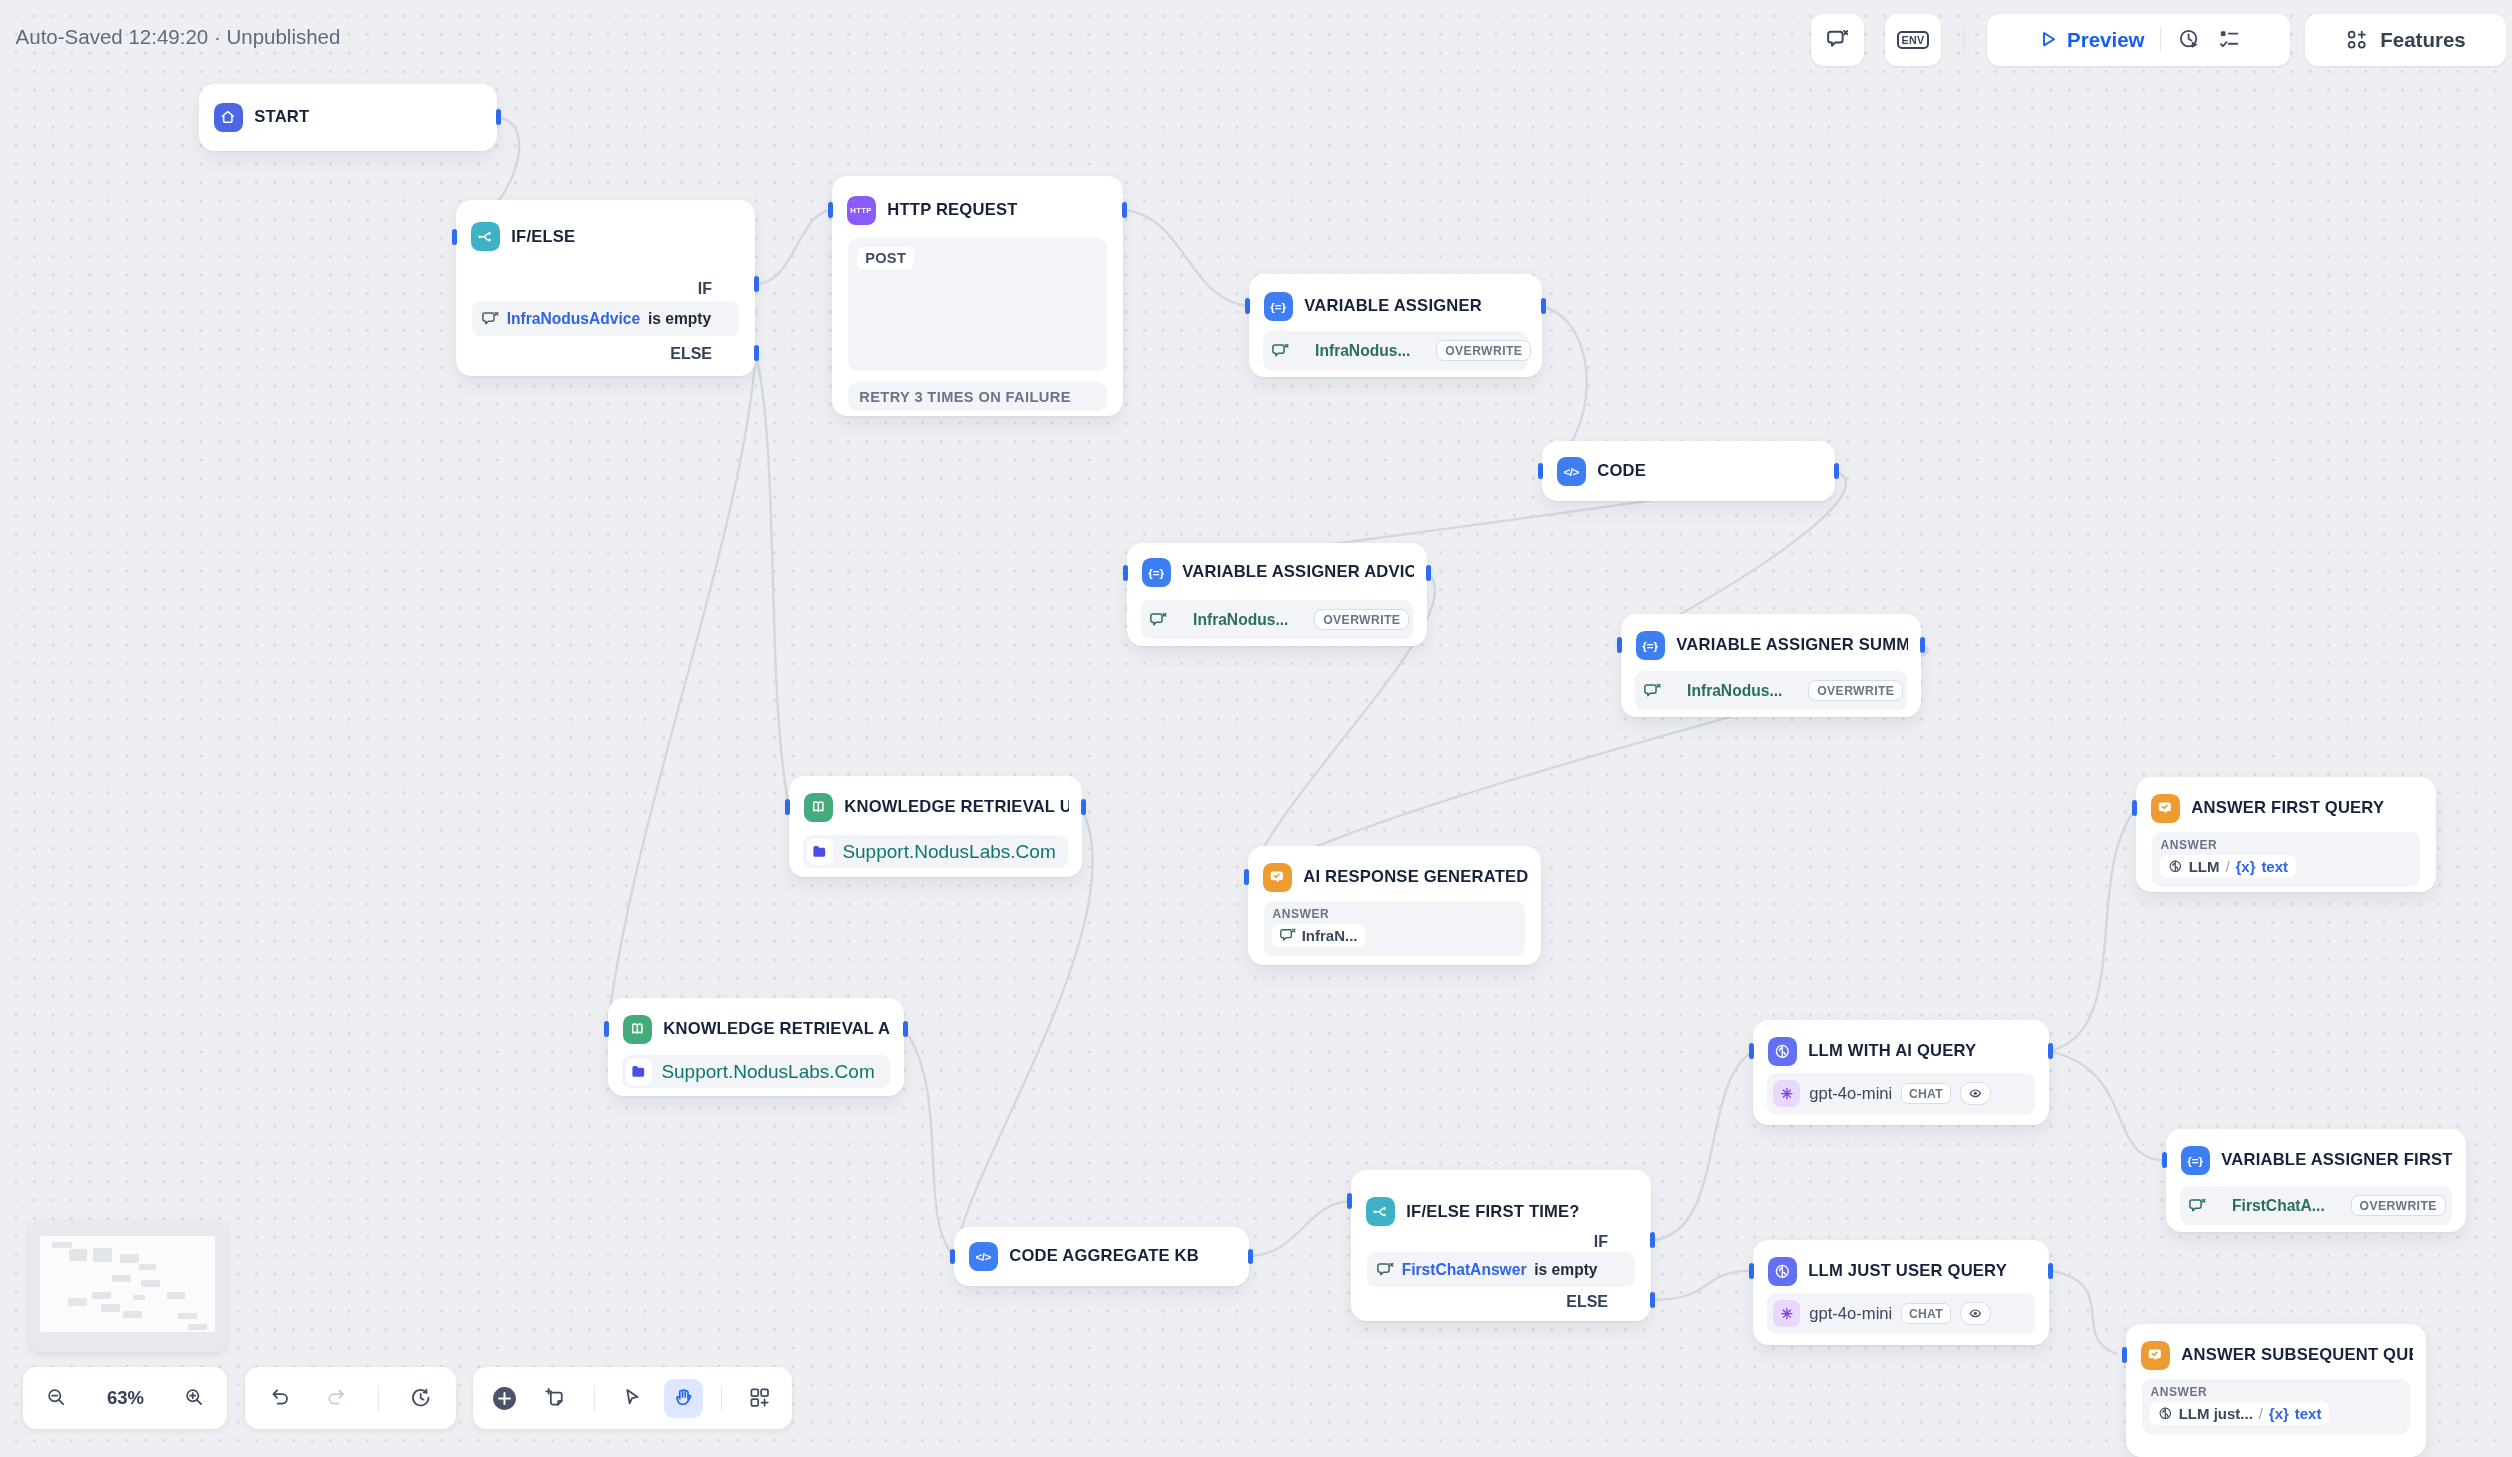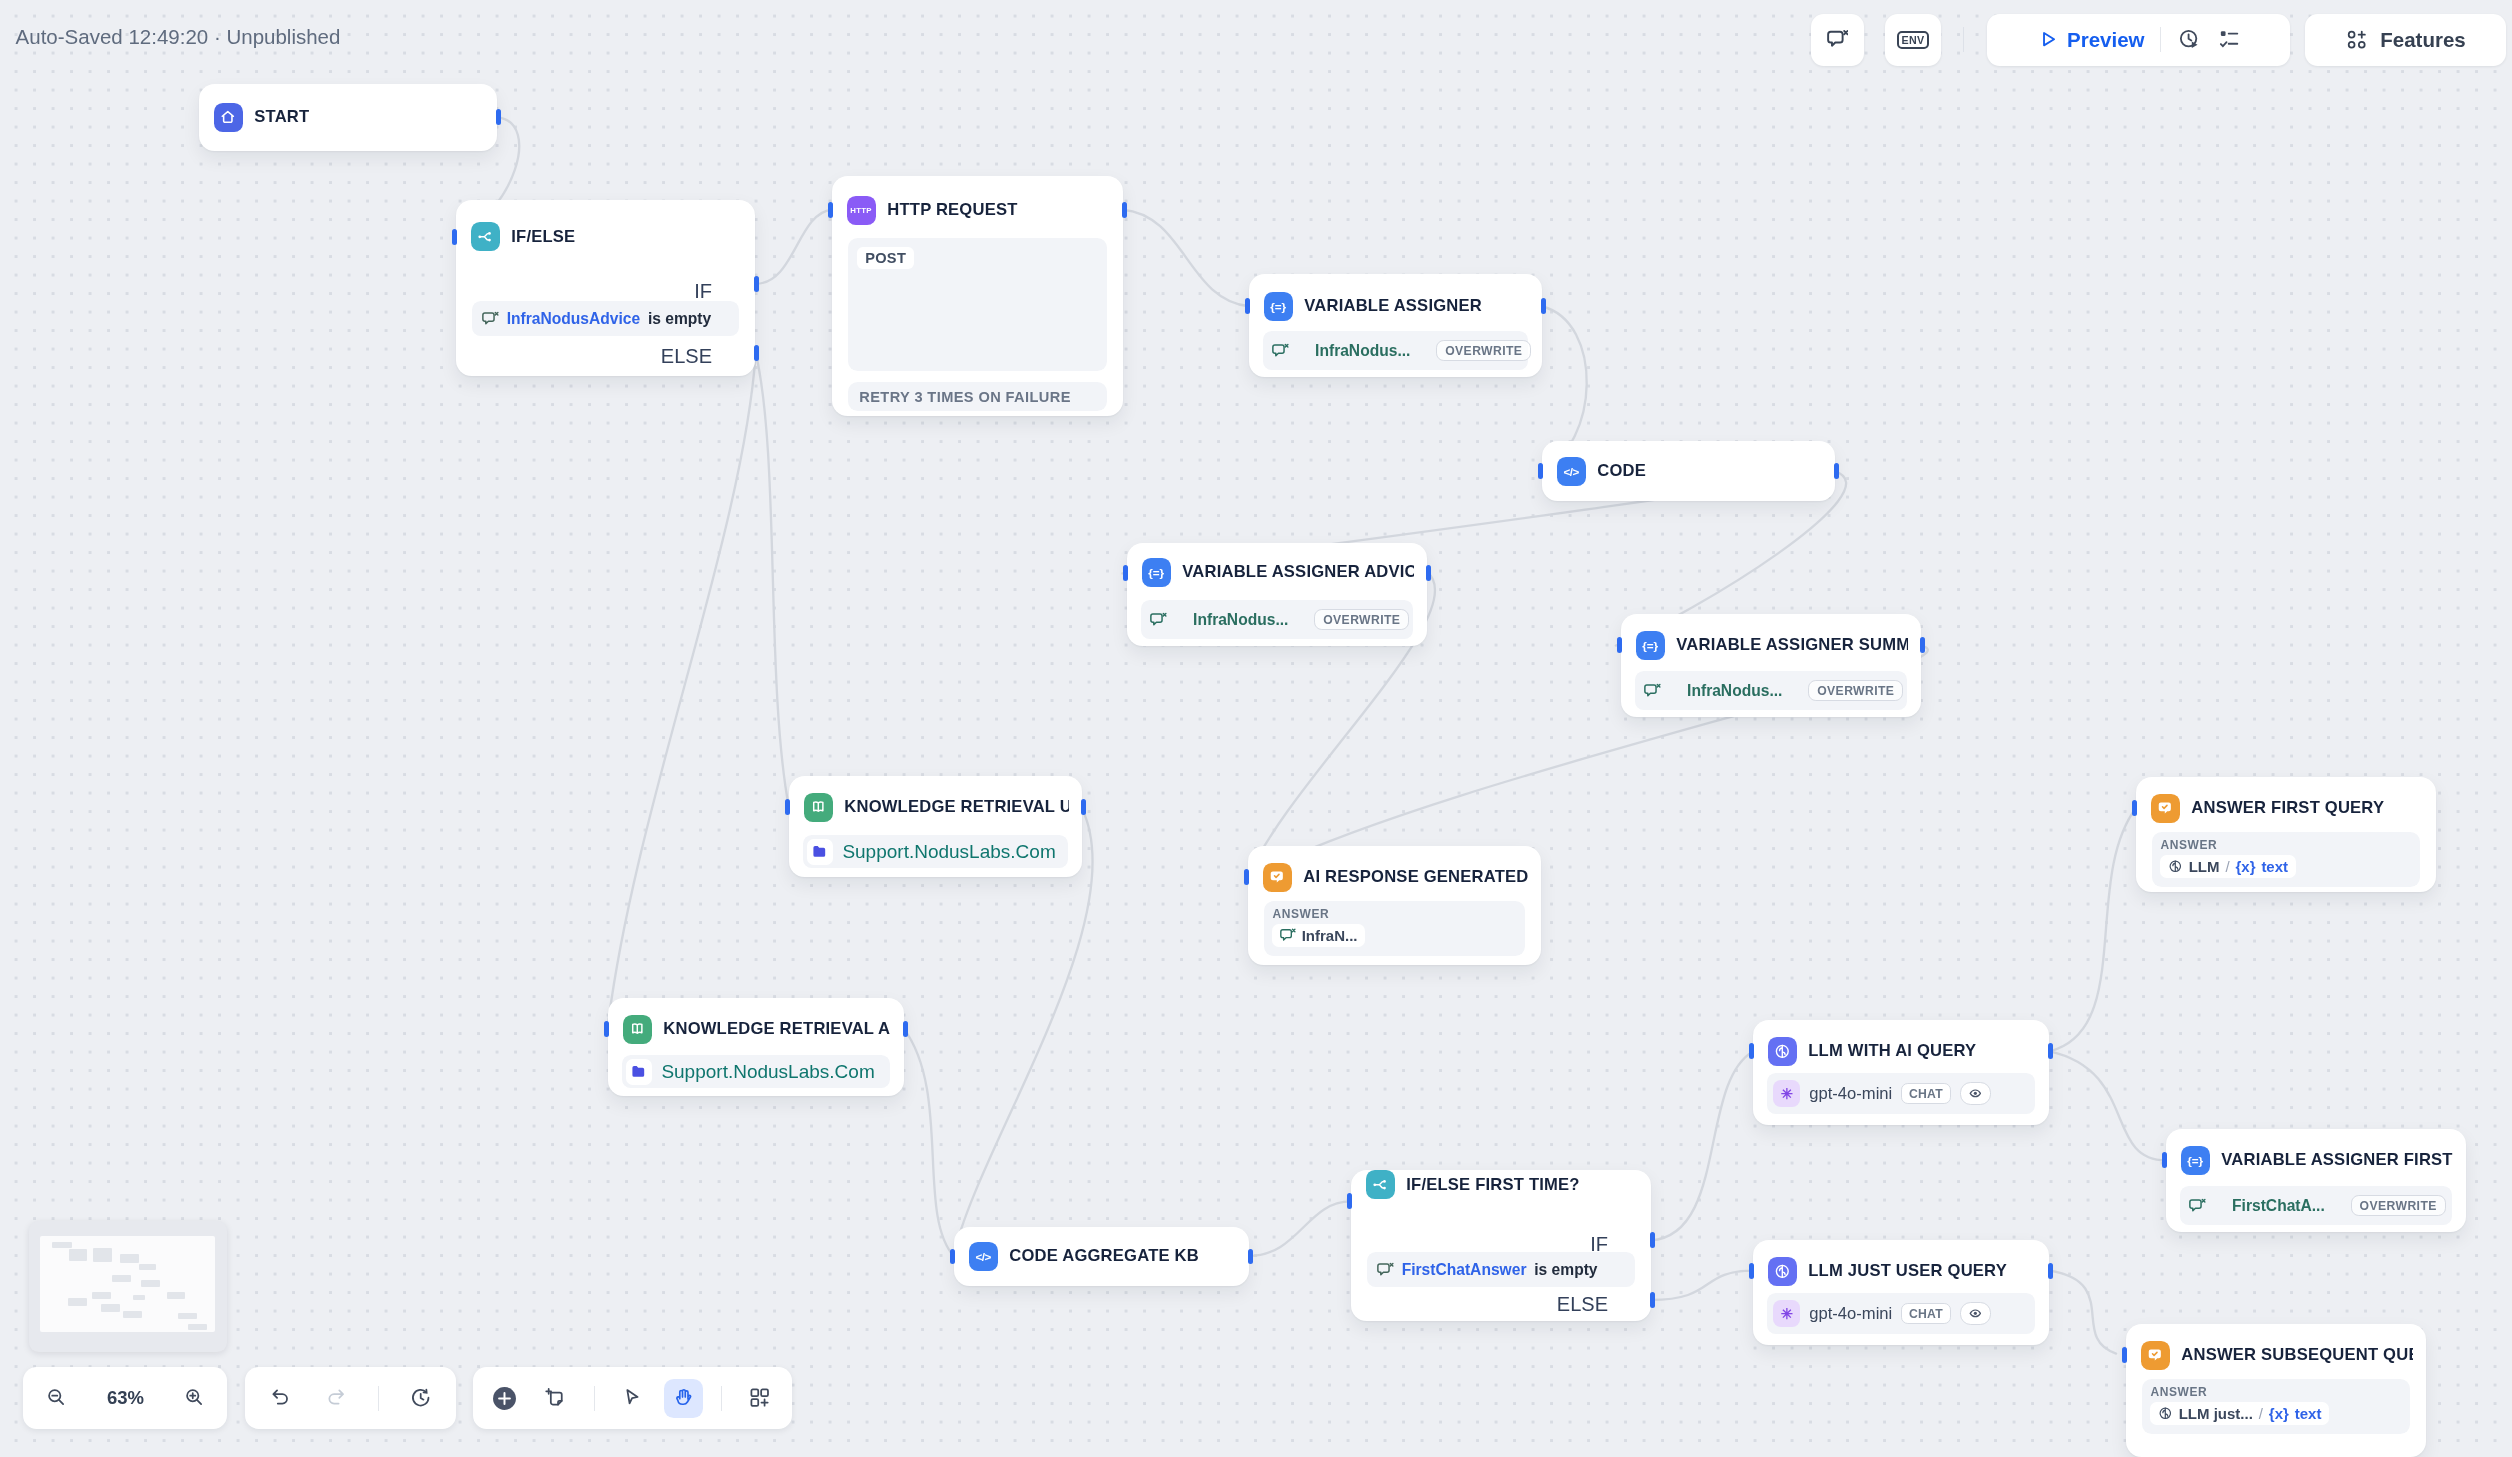--- a/index.html
+++ b/index.html
@@ -21,21 +21,21 @@
   .nicon.i-if{background:#3fb1c6}
   .nicon.i-http{background:#8a5bf6;font-size:7.8px;letter-spacing:0.3px}
   .nicon.i-assign{background:#3d7ff2;font-size:11.7px}
   .nicon.i-code{background:#3d7ff2;font-size:11.7px;letter-spacing:-0.5px}
   .nicon.i-know{background:#44ab7c}
   .nicon.i-answer{background:#ee9b32}
   .nicon.i-llm{background:#6470f3}
   .ntitle{font-size:16.6px;font-weight:700;color:#17233c;letter-spacing:0.2px;white-space:nowrap;overflow:hidden}
   .handle{position:absolute;width:4.9px;height:15.6px;border-radius:2.9px;background:#2e6bf0;z-index:3}
   .h-l{left:-3.9px}.h-r{right:-3.9px}
-  .branch-label{position:absolute;right:43px;font-size:20px;font-weight:400;color:#33405a}
+  .branch-label{position:absolute;right:43px;font-size:16px;font-weight:700;color:#33405a}
   .cond-pill{position:absolute;left:15.6px;right:15.6px;height:35px;background:#f2f4f8;border-radius:8.8px;
              display:flex;align-items:center;gap:7.8px;padding:0 10.7px;box-sizing:border-box;
              font-size:15.6px;font-weight:600;color:#222c3d;white-space:nowrap;overflow:hidden}
   .var-blue{color:#2f63e8;font-weight:600}
   .var-teal{color:#2a6e60;font-weight:600}
   .assign-pill{position:absolute;left:13.7px;right:13.7px;top:57px;height:39px;background:#f2f4f8;border-radius:8.8px;
                display:flex;align-items:center;gap:26px;padding:0 9.8px;box-sizing:border-box;font-size:15.6px}
   .badge{margin-left:auto;font-size:12.2px;font-weight:700;color:#697586;border:1.5px solid #d7dbe3;
          border-radius:7.8px;padding:2.9px 7.8px;background:rgba(255,255,255,.7);letter-spacing:0.4px;white-space:nowrap}
   .graybox{position:absolute;left:15.6px;right:15.6px;background:#f2f4f8;border-radius:9.8px;box-sizing:border-box}
@@ -358,21 +358,21 @@
   <div class="node" style="left:954px;top:1227px;width:295px;height:59px">
     <div class="nhead" style="top:14.6px">
       <span class="nicon i-code">&lt;/&gt;</span>
       <span class="ntitle">CODE AGGREGATE KB</span>
     </div>
     <span class="handle h-l" style="top:21.5px"></span>
     <span class="handle h-r" style="top:21.5px"></span>
   </div>
 
   <div class="node" style="left:1351px;top:1170px;width:300px;height:151px">
-    <div class="nhead" style="top:0">
+    <div class="nhead" style="top:27px">
       <span class="nicon i-if">
         <svg width="15.6" height="15.6" viewBox="0 0 17 17">
             <g stroke="#fff" stroke-width="1.6" fill="none" stroke-linecap="round">
               <path d="M3 8.5h4.2M7.2 8.5c2.6 0 2.6-3.6 5.2-3.6M7.2 8.5c2.6 0 2.6 3.6 5.2 3.6"></path>
             </g>
             <g fill="#fff">
               <circle cx="3" cy="8.5" r="1.5"></circle>
               <circle cx="13.6" cy="4.9" r="1.5"></circle>
               <circle cx="13.6" cy="12.1" r="1.5"></circle>
             </g>

